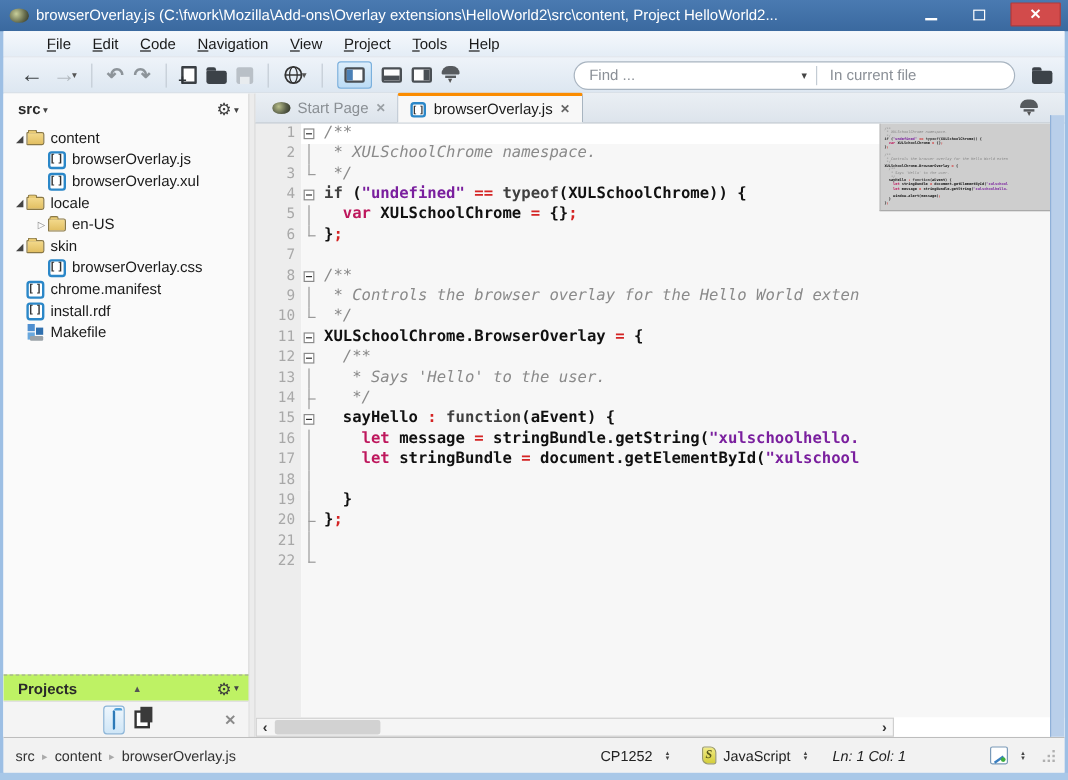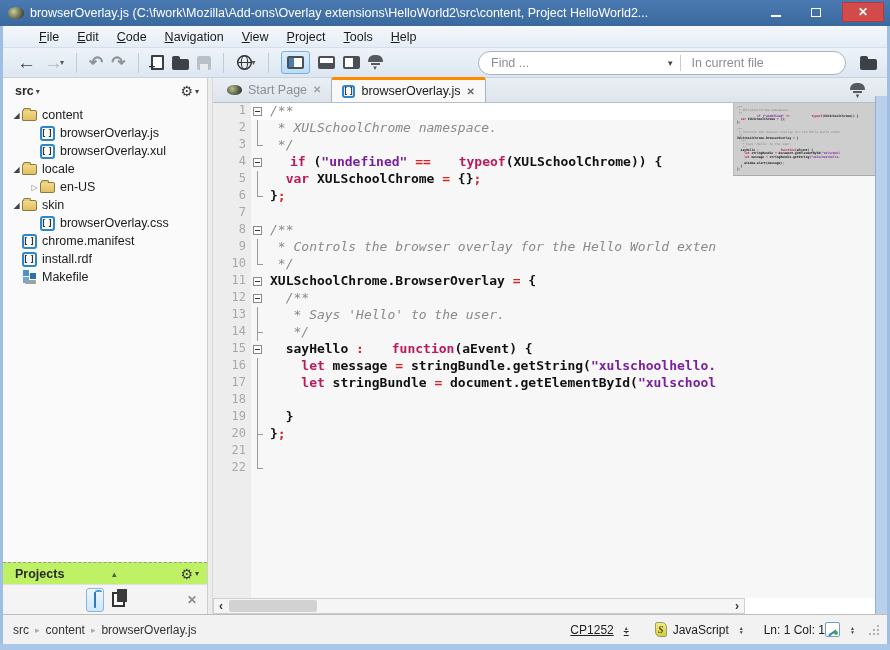--- a/index.html
+++ b/index.html
@@ -109,21 +109,21 @@
   .fold-cell { position:relative; width:14px; height:17px; }
   .fbox { position:absolute; left:2px; top:4px; width:9px; height:9px; border:1px solid #8a8a8a; background:#fff; }
   .fbox::after { content:""; position:absolute; left:1px; top:3px; width:5px; height:1px; background:#333; }
   .vl-full { position:absolute; left:6px; top:0; width:1px; height:17px; background:#9a9a9a; }
   .vl-top  { position:absolute; left:6px; top:0; width:1px; height:9px; background:#9a9a9a; }
   .hl { position:absolute; left:6px; top:8px; width:6px; height:1px; background:#9a9a9a; }
   .code-col { flex:1; background:#f7f7f7; overflow:hidden; min-width:0; }
   .code-row { height:17px; line-height:17px; font:bold 13px "DejaVu Sans Mono", monospace; white-space:pre; padding-left:5px; color:#111; }
   .cur { background:#ffffff; }
   .tk-c { color:#8a8a8a; font-style:italic; font-weight:normal; }
-  .tk-k { color:#be185d;margin-left:20px; }
+  .tk-k { color:#404040; }
   .tk-v { color:#be185d; }
   .tk-s { color:#7a1f9e; }
   .tk-o { color:#d42424; }
   .tk-p { color:#111; }
 
   .minimap { position:absolute; top:0; right:12px; width:142px; height:73px; background:#cecece; border-left:1px solid #bbb; border-bottom:1px solid #aaa; overflow:hidden; padding:2px 0 0 3px; z-index:3; }
   .mini-row { height:3.1px; line-height:3.1px; font:bold 3px "DejaVu Sans Mono", monospace; white-space:pre; }
 
   .vscroll { position:absolute; top:18px; right:0; bottom:0; width:12px; background:#b9cfea; border-left:1px solid #8fb0d8; z-index:4; }
 
@@ -486,36 +486,36 @@
     </div>
 
     <div class="statusbar">
       <div class="crumb" id="crumb">
           <span class="crumb-item">src</span>
           <span class="crumb-sep">▸</span>
           <span class="crumb-item">content</span>
           <span class="crumb-sep">▸</span>
           <span class="crumb-item">browserOverlay.js</span>
         </div>
-      <div class="sb-seg" style="margin-right:26px;text-decoration:underline;">
+      <div class="sb-seg" style="margin-right:26px;">
         <span>CP1252</span>
         <span class="spinner">
             <span>▲</span>
             <span>▼</span>
           </span>
       </div>
       <div class="sb-seg" style="margin-right:20px;">
         <span class="js-icon">S</span>
         <span>JavaScript</span>
         <span class="spinner">
             <span>▲</span>
             <span>▼</span>
           </span>
       </div>
-      <div class="sb-seg" style="">
+      <div class="sb-seg" style="margin-right:70px;font-style:italic;">
         <span>Ln: 1 Col: 1</span>
       </div>
       <div class="sb-seg">
         <span class="chk-icon"></span>
         <span class="spinner">
             <span>▲</span>
             <span>▼</span>
           </span>
       </div>
       <div class="grip">

